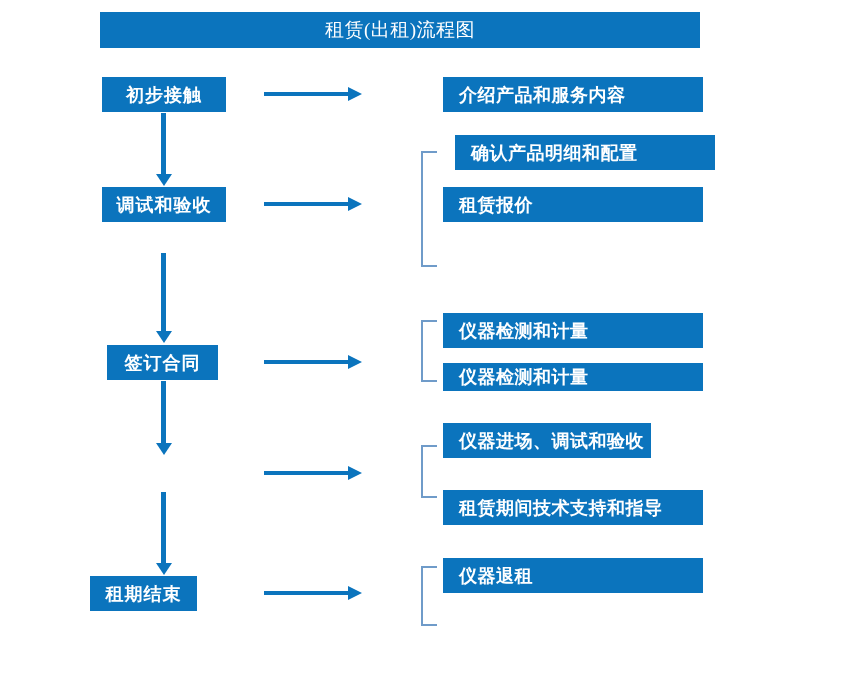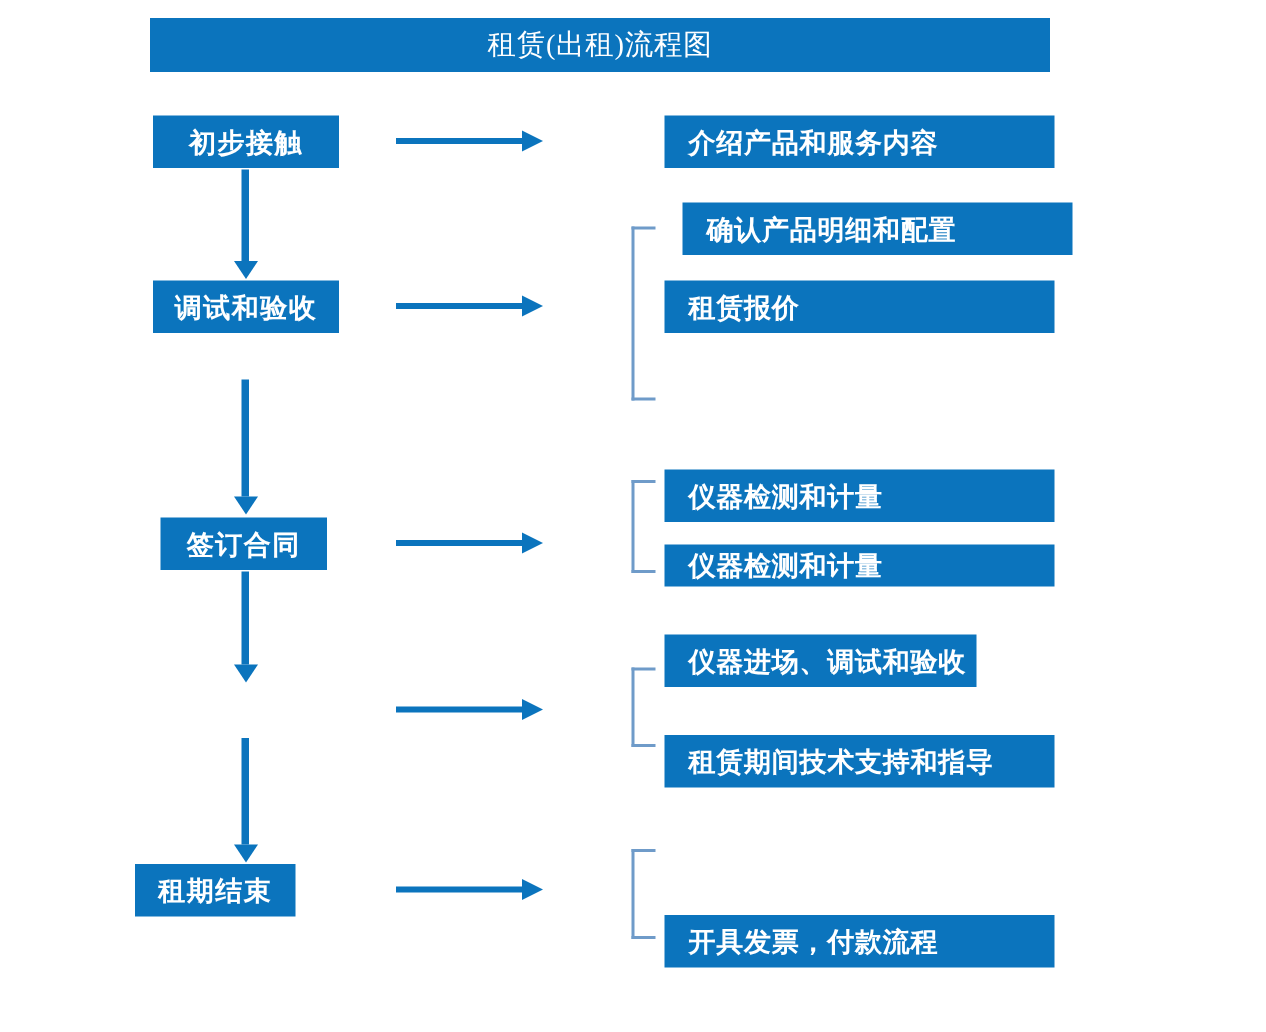--- a/index.html
+++ b/index.html
@@ -187,16 +187,16 @@
 
 
   <div class="detail-box" style="left:443px; top:313px; width:260px; height:35px;">仪器检测和计量</div>
 
   <div class="detail-box" style="left:443px; top:363px; width:260px; height:28px;">仪器检测和计量</div>
 
   <div class="detail-box" style="left:443px; top:423px; width:208px; height:35px;">仪器进场、调试和验收</div>
 
   <div class="detail-box" style="left:443px; top:490px; width:260px; height:35px;">租赁期间技术支持和指导</div>
 
-
-  <div class="detail-box" style="left:443px; top:610px; width:260px; height:35px;">开具发票，付款流程</div>
+  <div class="detail-box" style="left:443px; top:558px; width:260px; height:35px;">仪器退租</div>
+
 
 </div>
 
 </body></html>

